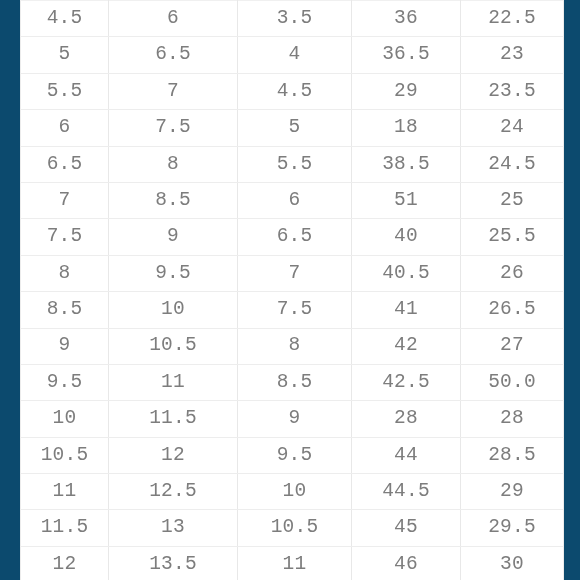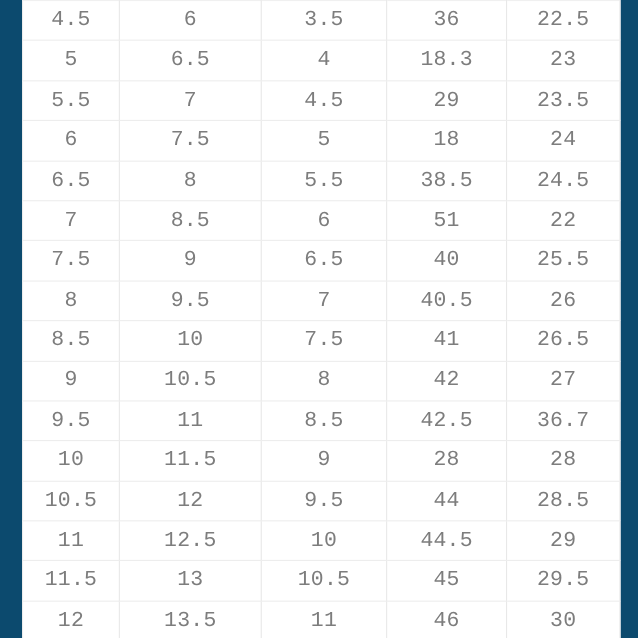--- a/index.html
+++ b/index.html
@@ -83,21 +83,21 @@
           <td>4.5</td>
           <td>6</td>
           <td>3.5</td>
           <td>36</td>
           <td>22.5</td>
         </tr>
         <tr>
           <td>5</td>
           <td>6.5</td>
           <td>4</td>
-          <td>18.3</td>
+          <td>36.5</td>
           <td>23</td>
         </tr>
         <tr>
           <td>5.5</td>
           <td>7</td>
           <td>4.5</td>
           <td>29</td>
           <td>23.5</td>
         </tr>
         <tr>
@@ -112,21 +112,21 @@
           <td>8</td>
           <td>5.5</td>
           <td>38.5</td>
           <td>24.5</td>
         </tr>
         <tr>
           <td>7</td>
           <td>8.5</td>
           <td>6</td>
           <td>51</td>
-          <td>22</td>
+          <td>25</td>
         </tr>
         <tr>
           <td>7.5</td>
           <td>9</td>
           <td>6.5</td>
           <td>40</td>
           <td>25.5</td>
         </tr>
         <tr>
           <td>8</td>
@@ -147,21 +147,21 @@
           <td>10.5</td>
           <td>8</td>
           <td>42</td>
           <td>27</td>
         </tr>
         <tr>
           <td>9.5</td>
           <td>11</td>
           <td>8.5</td>
           <td>42.5</td>
-          <td>36.7</td>
+          <td>50.0</td>
         </tr>
         <tr>
           <td>10</td>
           <td>11.5</td>
           <td>9</td>
           <td>28</td>
           <td>28</td>
         </tr>
         <tr>
           <td>10.5</td>

